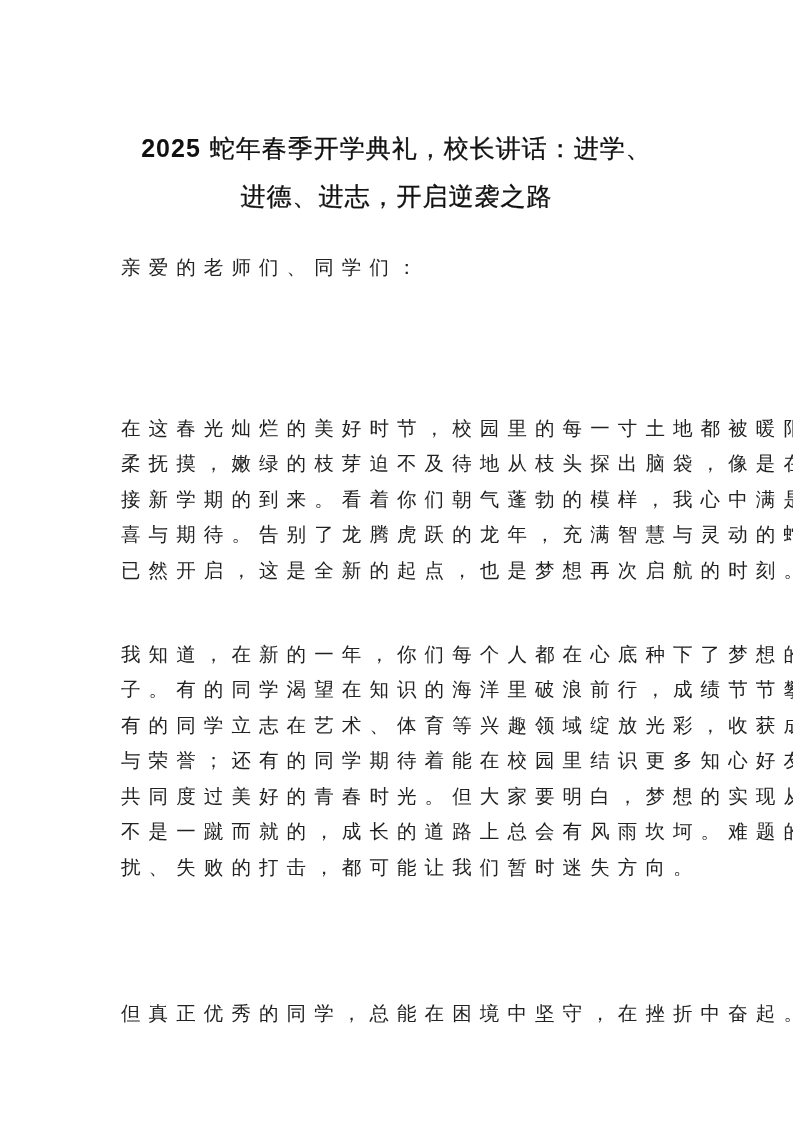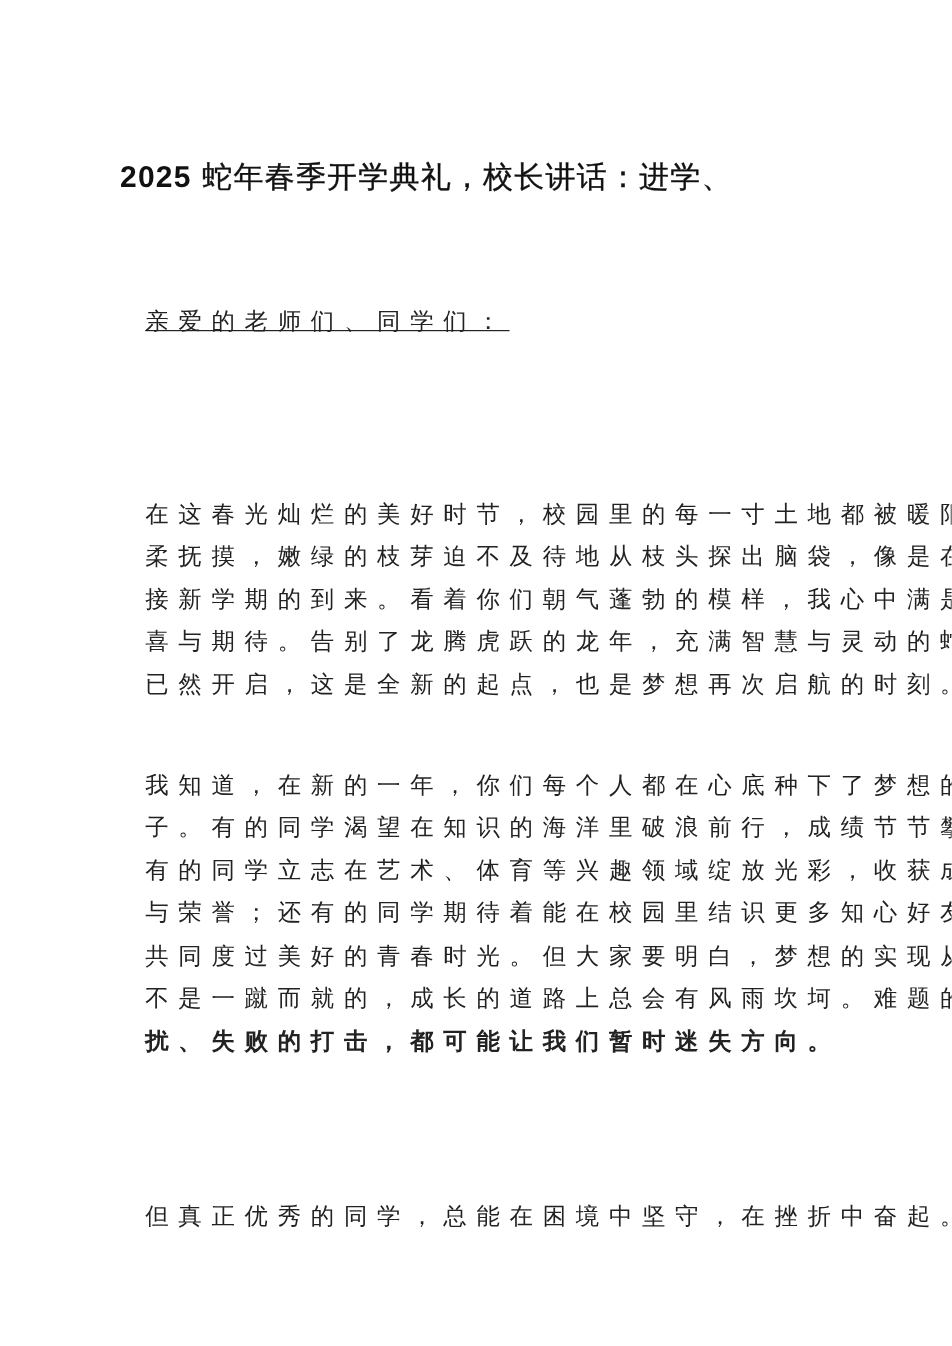--- a/index.html
+++ b/index.html
@@ -1,43 +1,44 @@
 <!DOCTYPE html>
 <html><head>
   <meta charset="utf-8">
   <style>
     html, body { margin: 0; padding: 0; background: #ffffff; }
     body { width: 793px; height: 1122px; position: relative; overflow: hidden;
       font-family: "DejaVu Sans", "Liberation Sans", sans-serif; color: #1a1a1a; }
     .page { position: absolute; left: 0; top: 0; width: 793px; height: 1122px; background: #fff; }
-    .title { position: absolute; left: 100px; width: 593px; top: 124px; text-align: left;
+    .title { position: absolute; left: 100px; width: 593px; top: 124px; text-align: center;
       font-size: 25px; line-height: 48px; font-weight: bold; color: #111; letter-spacing: 1px; }
     .title .num { font-family: "Liberation Sans", sans-serif; font-weight: bold; }
     .title .cjk { font-weight: normal; -webkit-text-stroke: 0.3px #111; }
     .line { position: absolute; left: 121px; width: 560px; font-size: 19.5px; line-height: 24px;
       letter-spacing: 8.1px; white-space: nowrap; color: #222; }
   </style>
 </head>
 <body>
 
 <div class="page">
   <div class="title">
     <div><span class="num">2025</span><span class="cjk"> 蛇年春季开学典礼，校长讲话：进学、</span></div>
+    <div class="cjk">进德、进志，开启逆袭之路</div>
   </div>
 
-  <div class="line" style="top:256px;text-decoration:underline;">亲爱的老师们、同学们：</div>
+  <div class="line" style="top:256px;">亲爱的老师们、同学们：</div>
 
   <div class="line" style="top:417px;">在这春光灿烂的美好时节，校园里的每一寸土地都被暖阳温</div>
   <div class="line" style="top:452px;">柔抚摸，嫩绿的枝芽迫不及待地从枝头探出脑袋，像是在迎</div>
   <div class="line" style="top:488px;">接新学期的到来。看着你们朝气蓬勃的模样，我心中满是欣</div>
   <div class="line" style="top:523px;">喜与期待。告别了龙腾虎跃的龙年，充满智慧与灵动的蛇年</div>
   <div class="line" style="top:559px;">已然开启，这是全新的起点，也是梦想再次启航的时刻。</div>
 
   <div class="line" style="top:643px;">我知道，在新的一年，你们每个人都在心底种下了梦想的种</div>
   <div class="line" style="top:678px;">子。有的同学渴望在知识的海洋里破浪前行，成绩节节攀升；</div>
   <div class="line" style="top:714px;">有的同学立志在艺术、体育等兴趣领域绽放光彩，收获成长</div>
   <div class="line" style="top:749px;">与荣誉；还有的同学期待着能在校园里结识更多知心好友，</div>
   <div class="line" style="top:785px;">共同度过美好的青春时光。但大家要明白，梦想的实现从来</div>
   <div class="line" style="top:820px;">不是一蹴而就的，成长的道路上总会有风雨坎坷。难题的困</div>
-  <div class="line" style="top:856px;font-weight:bold;">扰、失败的打击，都可能让我们暂时迷失方向。</div>
+  <div class="line" style="top:856px;">扰、失败的打击，都可能让我们暂时迷失方向。</div>
 
   <div class="line" style="top:1002px;">但真正优秀的同学，总能在困境中坚守，在挫折中奋起。因</div>
 </div>
 
 </body></html>

